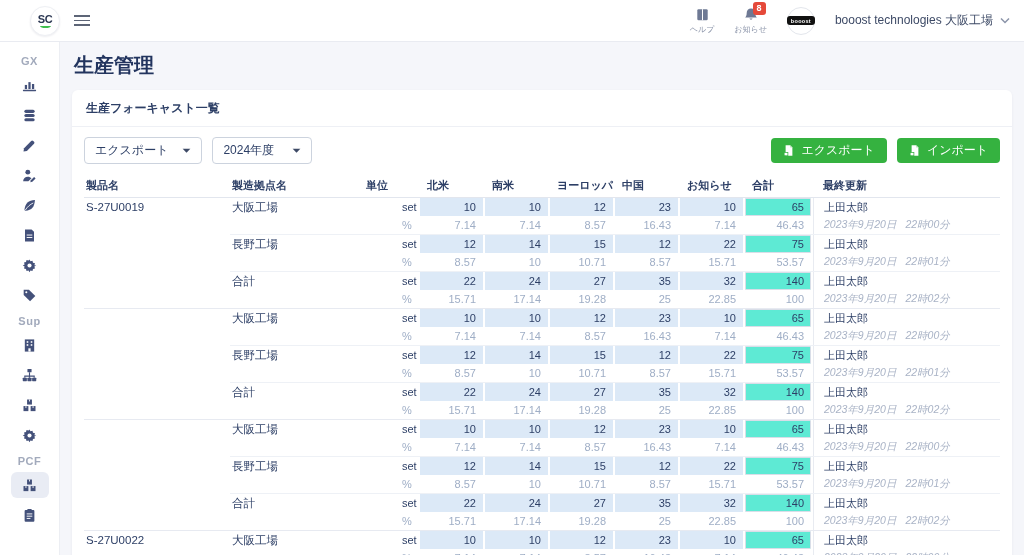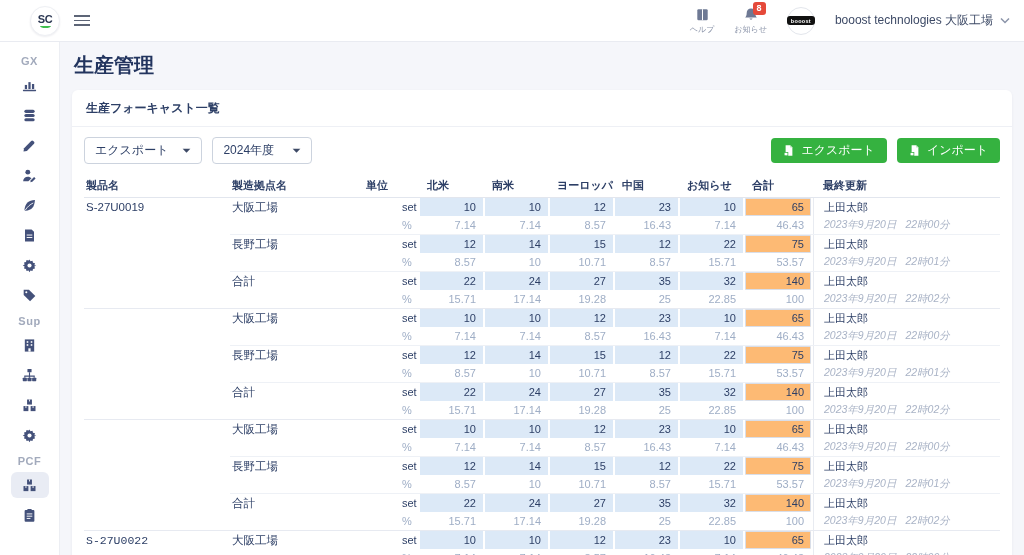--- a/index.html
+++ b/index.html
@@ -64,21 +64,21 @@
   .thead .th.val { padding-left:7px; }
   .thead .th.upd { padding-left:10px; }
   .site-row { grid-auto-rows:18px; align-items:stretch; }
   .cell { display:flex; align-items:center; }
   .c-prod,.c-site { color:#2d3f66; font-size:11.5px; padding-left:2px; }
   .c-unit { color:#2d3f66; padding-left:2px;margin-left:36px; }
   .c-unit.pct { color:#9faec6; }
   .c-val { justify-content:flex-end; padding-right:7px; margin-right:2px; color:#2d3f66; }
   .c-val.blue { background:#dce9f7; }
   .c-total { justify-content:flex-end; padding-right:6px; margin-right:2px;
-    background:#fdba74; border:1px solid #d9dee8; border-radius:1px; color:#2d3f66; }
+    background:#5eead4; border:1px solid #d9dee8; border-radius:1px; color:#2d3f66; }
   .pctv { color:#9faec6; }
   .c-upd { border-left:1px solid #e8ebf1; padding-left:10px; color:#2d3f66; }
   .c-upd.time { color:#a9b3c6; font-size:10.5px;font-style:italic; }
   .c-upd.time .t { margin-left:9px; }
   .site-div { height:1px; background:#eef1f6; margin-left:146px; }
   .product-group { border-bottom:1px solid #e7eaf1; }
   svg { display:block; }
 </style>
 </head>
 <body>
@@ -504,21 +504,21 @@
                 <div class="cell c-val pctv" style="grid-area: 2 / 8;">22.85</div>
                 <div class="cell c-val pctv" style="grid-area: 2 / 9;">100</div>
                 <div class="cell c-upd time" style="grid-area: 2 / 10;">
                   <span>2023年9月20日</span>
                   <span class="t">22時02分</span>
                 </div>
               </div>
             </div>
             <div class="product-group">
               <div class="grid site-row">
-                <div class="cell c-prod" style="grid-area: 1 / 1; font-family: Liberation Mono, monospace;">S-27U0022</div>
+                <div class="cell c-prod" style="grid-area: 1 / 1;">S-27U0022</div>
                 <div class="cell c-site" style="grid-area: 1 / 2;">大阪工場</div>
                 <div class="cell c-unit" style="grid-area: 1 / 3;">set</div>
                 <div class="cell c-val blue" style="grid-area: 1 / 4;">10</div>
                 <div class="cell c-val blue" style="grid-area: 1 / 5;">10</div>
                 <div class="cell c-val blue" style="grid-area: 1 / 6;">12</div>
                 <div class="cell c-val blue" style="grid-area: 1 / 7;">23</div>
                 <div class="cell c-val blue" style="grid-area: 1 / 8;">10</div>
                 <div class="cell c-total" style="grid-area: 1 / 9;">65</div>
                 <div class="cell c-upd" style="grid-area: 1 / 10;">上田太郎</div>
                 <div class="cell c-unit pct" style="grid-area: 2 / 3;">%</div>

